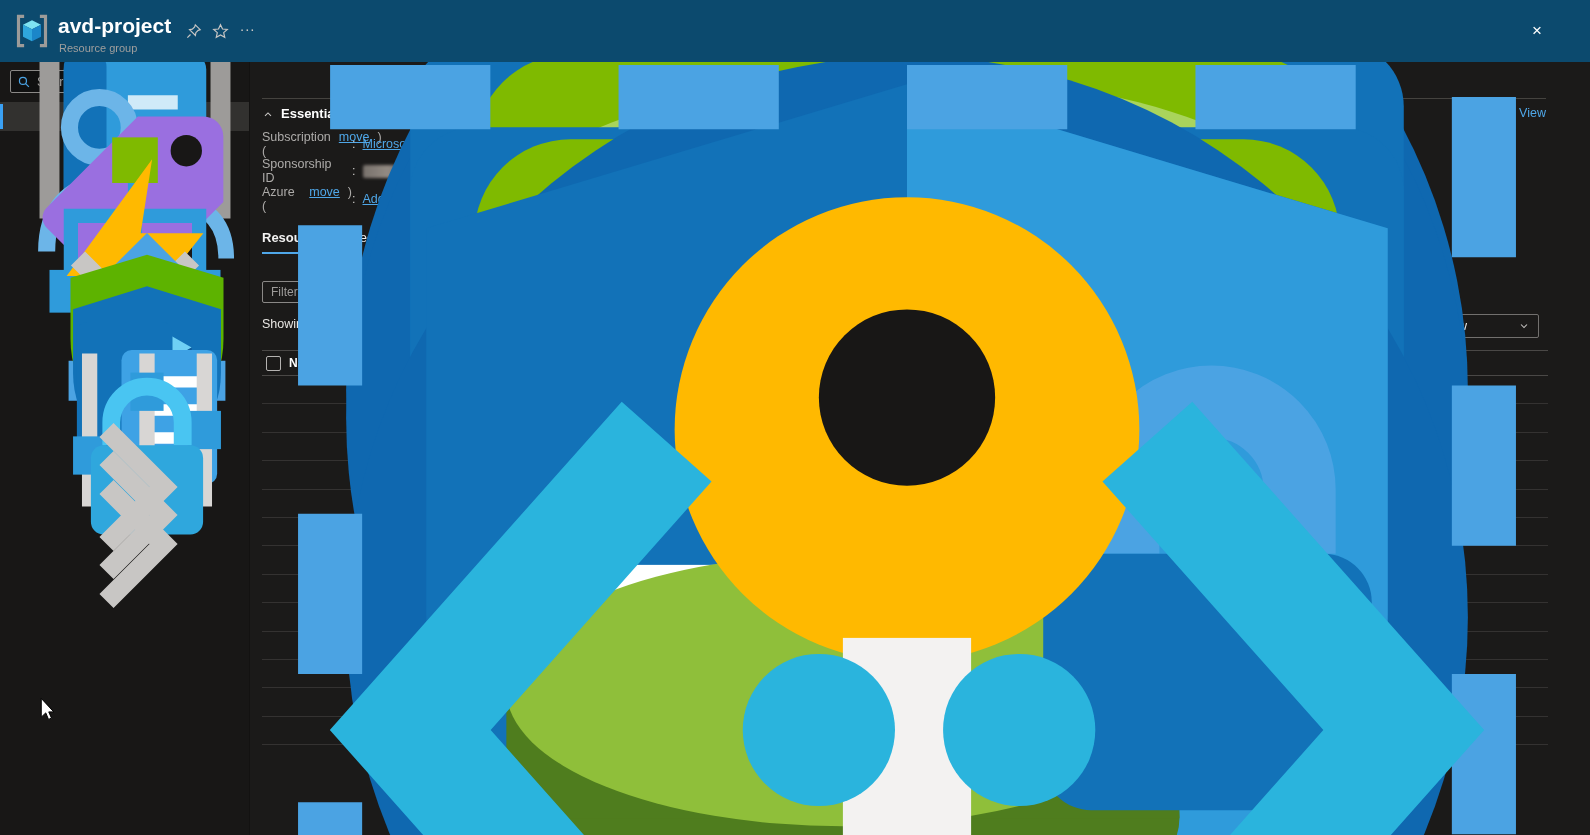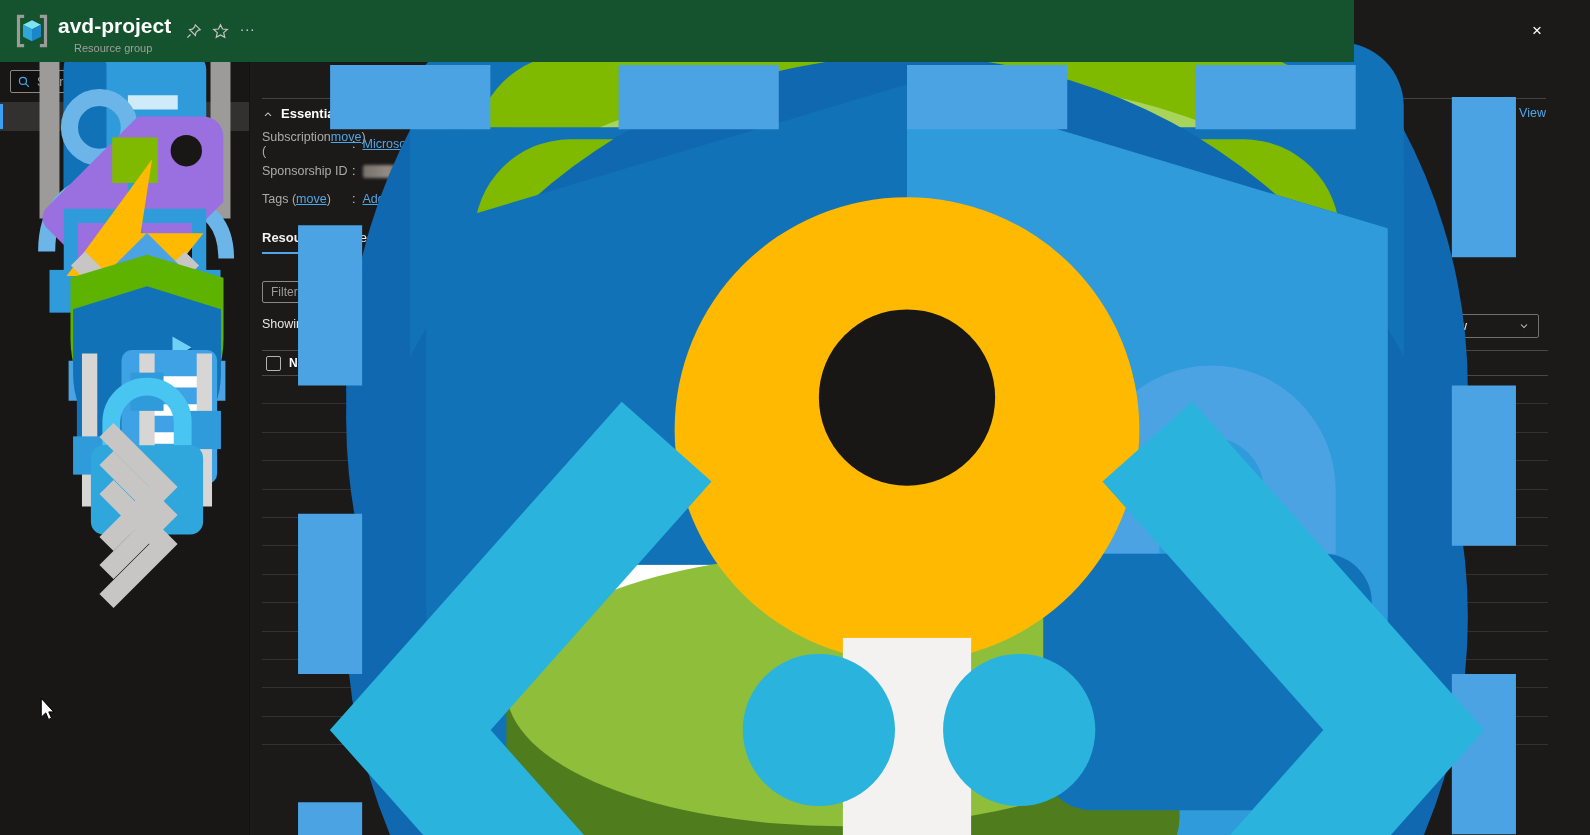--- a/index.html
+++ b/index.html
@@ -6,24 +6,24 @@
   html,body { width:1590px; height:835px; }
   body {
     position:relative; overflow:hidden;
     background:#1b1a19; color:#f3f2f1;
     font-family:"Liberation Sans", sans-serif; font-size:13px;
   }
   .icon, .icon svg { display:block; }
   .icon svg { width:100%; height:100%; }
 
   
-  .topbar { position:absolute; left:0; top:0; width:1354px; height:62px; background:#14532d; z-index:5; }
+  .topbar { position:absolute; left:0; top:0; width:1590px; height:62px; background:#0c4a6e; z-index:5; }
   .rg-badge { position:absolute; left:14px; top:13px; width:36px; height:36px; }
   .page-title { position:absolute; left:58px; top:14px; font-size:21px; font-weight:700; color:#fff; }
-  .page-subtitle { position:absolute; left:74px; top:42px; font-size:11px; color:#a19f9d; }
+  .page-subtitle { position:absolute; left:59px; top:42px; font-size:11px; color:#a19f9d; }
   .tb-ic17 { position:absolute; width:17px; height:17px; top:23px; cursor:pointer; }
   .pin-pos { left:185px; } .star-pos { left:212px; }
   .more-dots { position:absolute; left:240px; top:17px; color:#c8c6c4; font-size:15px; letter-spacing:1px; cursor:pointer; }
   .win-close { position:absolute; left:1526px; top:20px; width:22px; height:22px; color:#ffffff; font-size:17px; text-align:center; line-height:22px; cursor:pointer; }
 
   
   .sidebar { position:absolute; left:0; top:62px; width:250px; bottom:0; background:#181716; border-right:1px solid #131211; }
   .search-box { position:absolute; left:10px; top:8px; width:172px; height:23px; background:#101010; border:1px solid #8a8886; border-radius:2px; display:flex; align-items:center; padding:0 6px; gap:6px; }
   .search-box input { flex:1; background:transparent; border:none; outline:none; color:#e8e6e3; font-size:12.5px; font-family:"Liberation Sans", sans-serif; }
   .search-box input::placeholder { color:#9d9b99; }
@@ -48,21 +48,21 @@
   .json-view { position:absolute; right:44px; top:44px; color:#4fa7e8; font-size:12.5px; cursor:pointer; }
 
   .ess-header { position:absolute; left:12px; top:44px; display:flex; align-items:center; gap:7px; cursor:pointer; }
   .ess-header .hdr { font-weight:700; font-size:13px; color:#fff; }
   .icon12 { width:12px; height:12px; }
   .ess-col { position:absolute; top:68px; font-size:12.5px; }
   .ess-left { left:12px; }
   .ess-right { left:658px; }
   .ess-row { height:27.5px; display:flex; align-items:center; }
   .ess-label { color:#adaba9; display:flex; }
-  .ess-left .ess-label { width:90px; } .ess-right .ess-label { width:76px; }
+  .ess-left .ess-label { width:90px;gap:8px; } .ess-right .ess-label { width:76px; }
   .ess-inlink { color:#4fa7e8; text-decoration:underline; cursor:pointer; }
   .ess-colon { color:#c8c6c4; margin:0 7px 0 0; }
   .ess-value { color:#f3f2f1; }
   .ess-row[data-link="true"] .ess-value { color:#4fa7e8; text-decoration:underline; cursor:pointer; }
   .ess-red { display:none; width:206px; height:13px; margin-left:1px; border-radius:2px;
     background:linear-gradient(90deg,#77716c,#938b83 12%,#5d5853 24%,#8d857d 37%,#6b6560 50%,#97908a 63%,#5d5853 76%,#857d75 89%,#6b6560);
     filter:blur(1.6px); }
   .ess-row[data-redacted="true"] .ess-red { display:inline-block; }
 
   .tabs { position:absolute; left:12px; top:168px; display:flex; gap:22px; }
@@ -360,21 +360,21 @@
           <span>Sponsorship ID</span>
           <span class="ess-inlink"></span>
           <span></span>
         </span>
         <span class="ess-colon">:</span>
         <span class="ess-value"></span>
         <span class="ess-red"></span>
       </div>
       <div class="ess-row" data-sep=":" data-link="true" data-redacted="false">
         <span class="ess-label">
-          <span>Tags (</span>
+          <span>Azure (</span>
           <span class="ess-inlink">move</span>
           <span>)</span>
         </span>
         <span class="ess-colon">:</span>
         <span class="ess-value">Add tags</span>
 
       </div>
   </div>
 
   <div class="ess-col ess-right">

